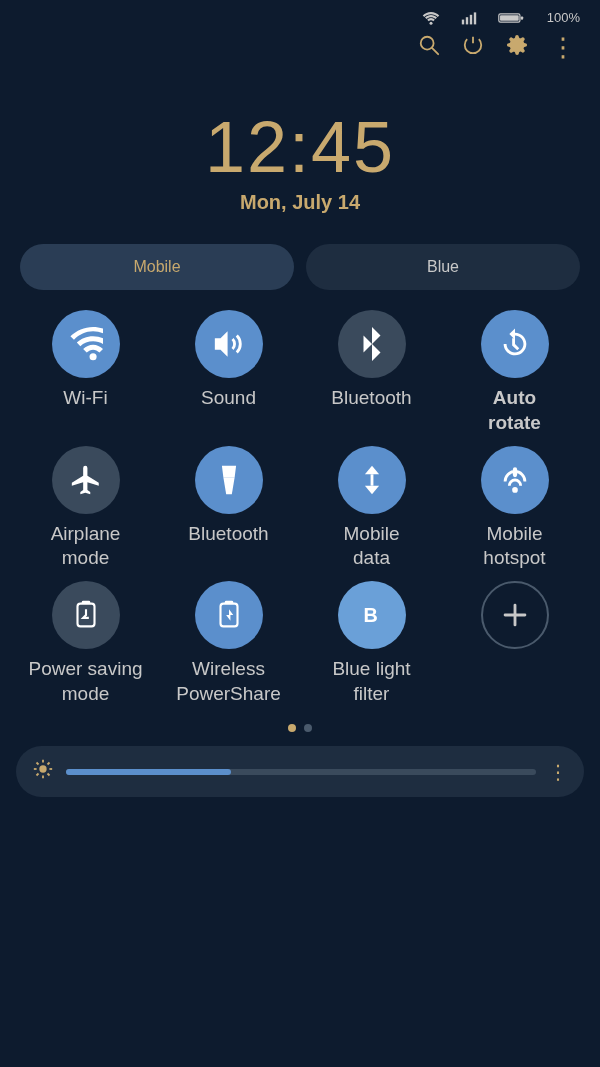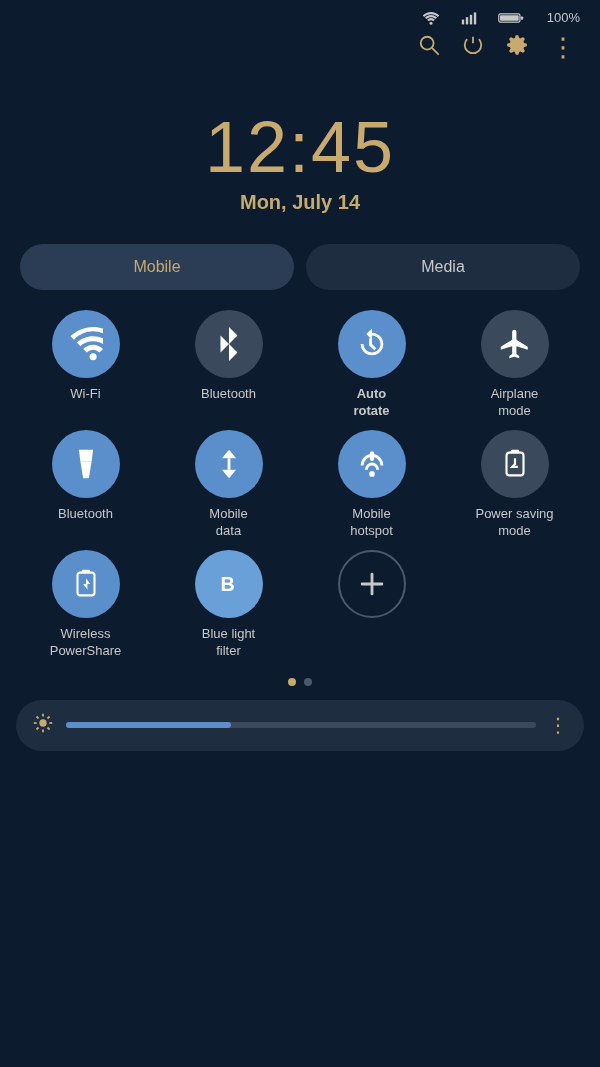--- a/index.html
+++ b/index.html
@@ -115,21 +115,21 @@
       background: #5b8fcc;
     }
     .tile-icon.inactive-gray {
       background: #3a4a5c;
     }
     .tile-icon.active-blue-light {
       background: #6aa0d8;
     }
 
     .tile-label {
-      font-size: 13px;
+      font-size: 19px;
       color: #c8c8c8;
       text-align: center;
       line-height: 1.3;
     }
 
     
     .page-dots {
       display: flex;
       justify-content: center;
       gap: 8px;
@@ -236,37 +236,47 @@
   <span class="action-icon" style="font-size:26px;color:#c8a96e;line-height:1;">⋮</span>
 </div>
 
 <div class="clock-area">
   <div class="clock-time">12:45</div>
   <div class="clock-date">Mon, July 14</div>
 </div>
 
 <div class="tabs-row">
   <button class="tab-btn active">Mobile</button>
-  <button class="tab-btn">Media</button>
+  <button class="tab-btn">Blue</button>
 </div>
 
 <div class="tiles-grid">
 
   <div class="tile">
     <div class="tile-icon active-blue">
       <svg viewBox="0 0 24 24" fill="white">
         <path d="M1 6.5C5.3 2.5 10.9 0 17 0s11.7 2.5 16 6.5l-2.5 2.5C26.8 5.1 22.1 3 17 3S7.2 5.1 3.5 9L1 6.5z"></path>
         <path d="M5.5 11C8.5 8.1 12.5 6.5 17 6.5s8.5 1.6 11.5 4.5L26 13.5C23.7 11.3 20.5 10 17 10s-6.7 1.3-9 3.5L5.5 11z"></path>
         <path d="M10 15.5c1.9-1.8 4.4-3 7-3s5.1 1.2 7 3L21.5 18C20.1 16.8 18.6 16 17 16s-3.1.8-4.5 2L10 15.5z"></path>
         <circle cx="17" cy="21" r="2.5"></circle>
       </svg>
     </div>
     <span class="tile-label">Wi-Fi</span>
   </div>
 
+  <div class="tile">
+    <div class="tile-icon active-blue">
+      <svg viewBox="0 0 24 24" fill="white">
+        <polygon points="11,3 6,8 2,8 2,16 6,16 11,21"></polygon>
+        <path d="M14.5 8.5a5 5 0 0 1 0 7" stroke="white" stroke-width="2" fill="none"></path>
+        <path d="M17.5 6a8.5 8.5 0 0 1 0 12" stroke="white" stroke-width="2" fill="none"></path>
+      </svg>
+    </div>
+    <span class="tile-label">Sound</span>
+  </div>
 
   <div class="tile">
     <div class="tile-icon inactive-gray">
       <svg viewBox="0 0 24 24" fill="white">
         <polyline points="6,6 18,18 12,24 12,0 18,6 6,18"></polyline>
       </svg>
     </div>
     <span class="tile-label">Bluetooth</span>
   </div>
 

